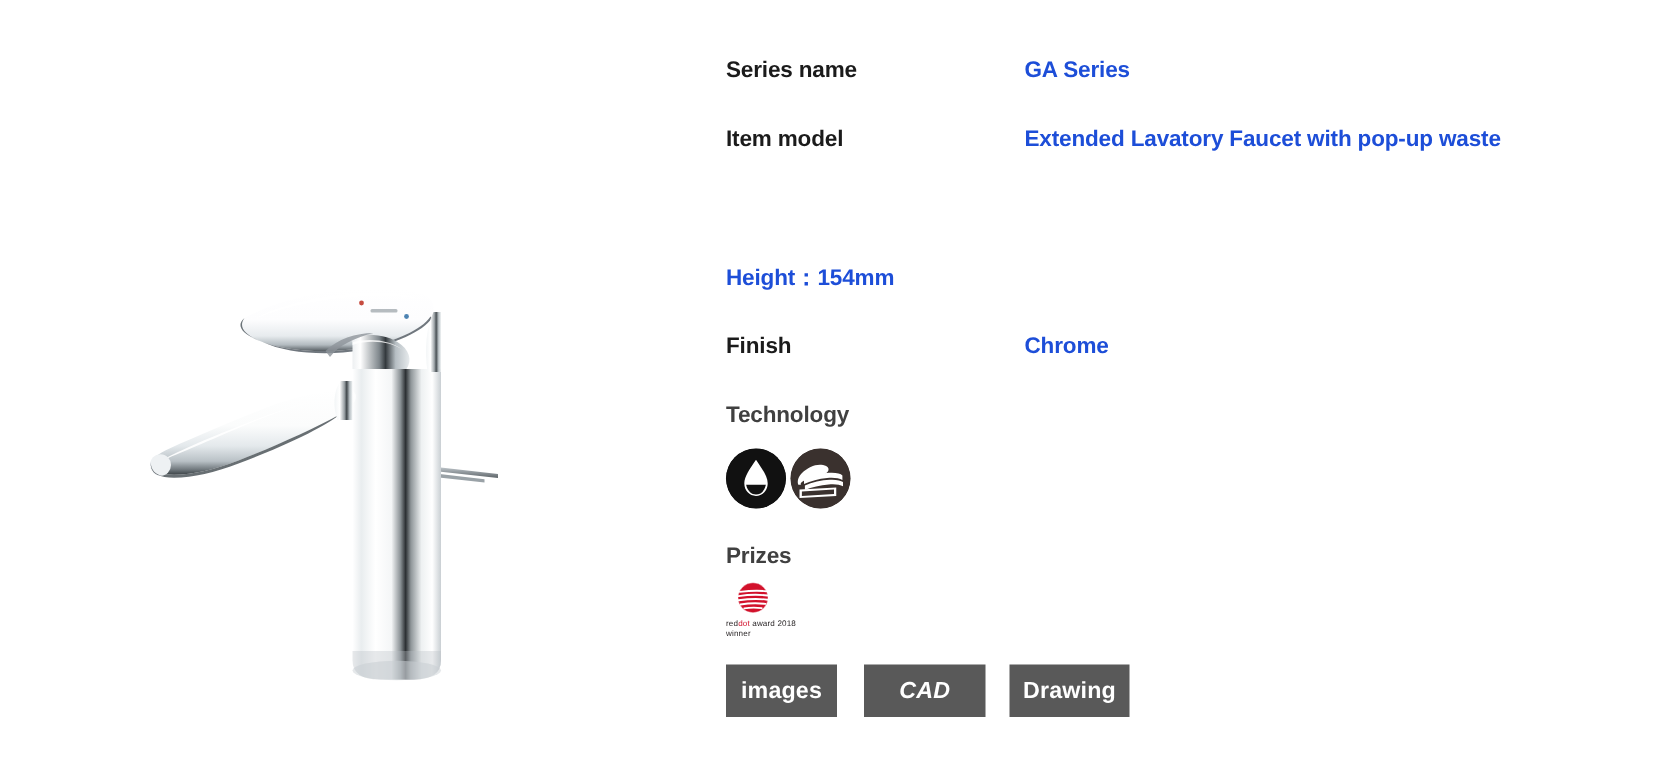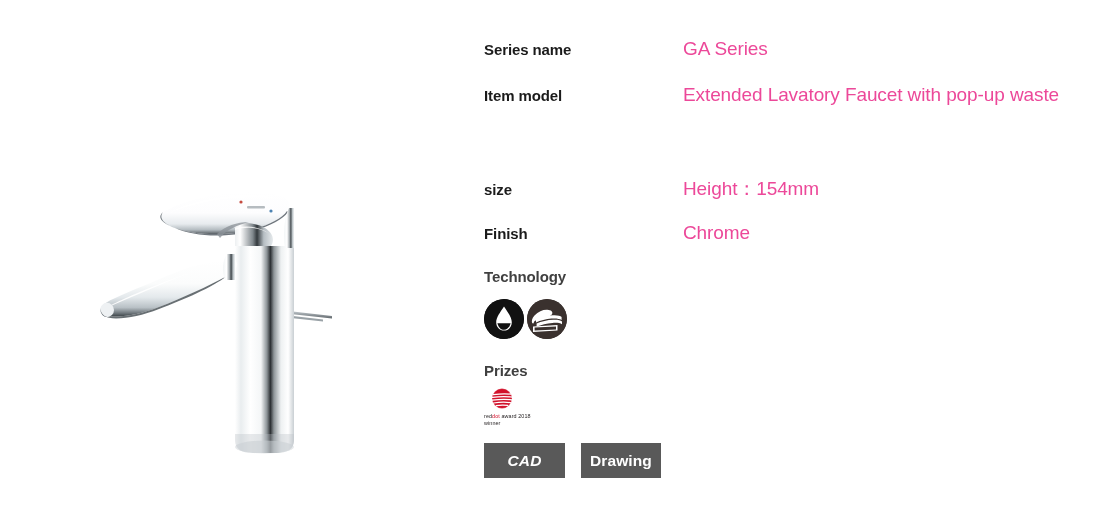--- a/index.html
+++ b/index.html
@@ -47,23 +47,23 @@
   .spec-label {
     width: 199px;
     flex: 0 0 199px;
     font-size: 15px;
     font-weight: bold;
     color: #1b1b1b;
     letter-spacing: -0.1px;
     white-space: nowrap;
   }
   .spec-value {
-    font-size: 19px;
-    font-weight: normal;
-    color: #ec4899;
+    font-size: 15px;
+    font-weight: bold;
+    color: #1d4ed8;
     letter-spacing: -0.1px;
     white-space: nowrap;
   }
 
   .row-series    { top: 38px; }
   .row-item      { top: 84px; }
   .row-model     { top: 130px; }
   .row-size      { top: 176px; }
   .row-finish    { top: 222px; }
 
@@ -271,21 +271,20 @@
       <span class="spec-value">GA Series</span>
     </div>
 
     <div class="spec-row row-item">
       <span class="spec-label">Item model</span>
       <span class="spec-value">Extended Lavatory Faucet with pop-up waste</span>
     </div>
 
 
     <div class="spec-row row-size">
-      <span class="spec-label">size</span>
       <span class="spec-value">Height：154mm</span>
     </div>
 
     <div class="spec-row row-finish">
       <span class="spec-label">Finish</span>
       <span class="spec-value">Chrome</span>
     </div>
 
     <div class="section-head head-technology">Technology</div>
 
@@ -342,18 +341,19 @@
         </g>
         <circle cx="13" cy="12.5" r="10" fill="none" stroke="#ffffff" stroke-width="0.6" opacity="0.45"></circle>
       </svg>
       <div class="prize-caption">
         <span>red</span><span class="rd-red">dot</span><span> award 2018</span>
         <span class="rd-line2">winner</span>
       </div>
     </div>
 
     <div class="btn-bar">
+      <button class="action-btn btn-images">images</button>
       <button class="action-btn btn-cad">CAD</button>
       <button class="action-btn btn-drawing">Drawing</button>
     </div>
 
   </div>
 </div>
 
 </body></html>

